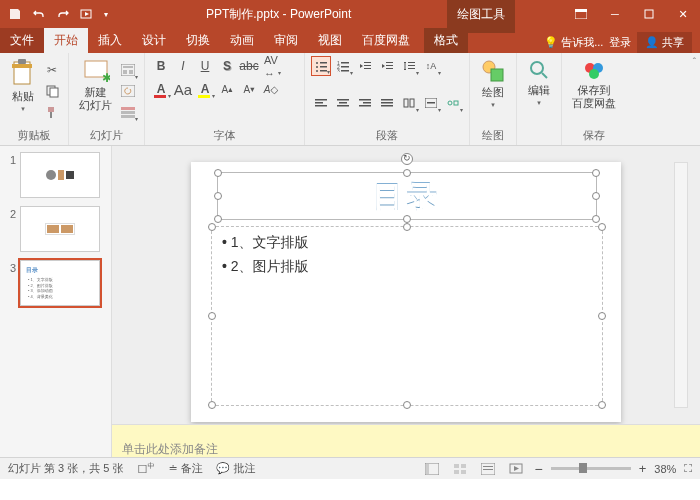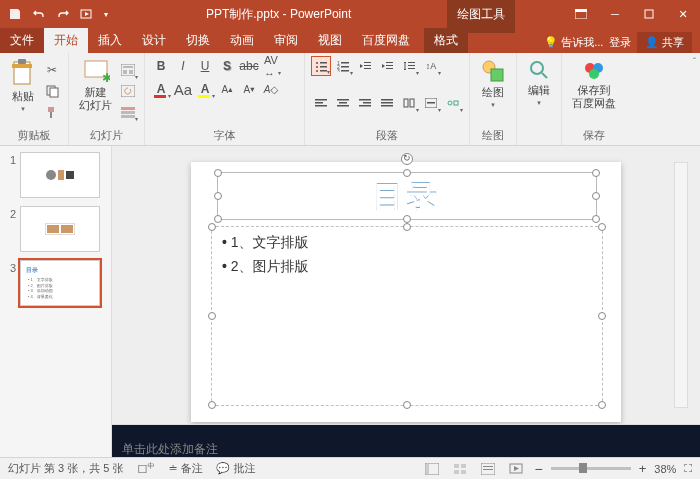--- a/index.html
+++ b/index.html
@@ -44,21 +44,21 @@
 .ruler-v{position:absolute;right:12px;top:16px;bottom:16px;width:14px;background:#f5f5f5;border:1px solid #ddd}
 .tbox{position:absolute;border:1px solid #a9a9a9}
 .tbox.sel{border:1px solid #b9b9b9}
 .handle{position:absolute;width:8px;height:8px;border:1px solid #888;background:#fff;border-radius:50%}
 .rot{position:absolute;width:12px;height:12px;border:1px solid #888;border-radius:50%;background:#fff;left:50%;top:-20px;margin-left:-6px}
 .rot::before{content:"↻";font-size:9px;position:absolute;left:1px;top:-1px;color:#555}
 .title-art{font-size:30px;font-weight:bold;letter-spacing:4px;color:#b0b0b0}
 .title-art span{background:linear-gradient(#8ab5d8,#5a8fb8);-webkit-background-clip:text;-webkit-text-fill-color:transparent;text-shadow:0 1px 0 #fff}
 .bullets{list-style:none;font-size:14px;color:#333;line-height:1.7;padding:4px 10px}
 .bullets li::before{content:"• ";color:#333;font-weight:bold}
-.notes{height:26px;background:#0f172a;border-top:1px solid #ddd;padding:16px 10px;color:#888;font-size:12px;cursor:text}
+.notes{height:26px;background:#fef9c3;border-top:1px solid #ddd;padding:16px 10px;color:#888;font-size:12px;cursor:text}
 .statusbar{height:22px;background:#f1f1f1;border-top:1px solid #d4d4d4;display:flex;align-items:center;font-size:11px;color:#555;padding:0 8px;gap:14px}
 .statusbar .right{margin-left:auto;display:flex;align-items:center;gap:8px}
 .viewbtn{width:20px;height:16px;display:flex;align-items:center;justify-content:center;cursor:pointer}
 .zoom-track{width:80px;height:3px;background:#c0c0c0;position:relative;cursor:pointer}
 .zoom-thumb{position:absolute;width:8px;height:10px;background:#888;top:-4px;left:28px}
 svg{display:block}
 </style>
 </head>
 <body>
 

